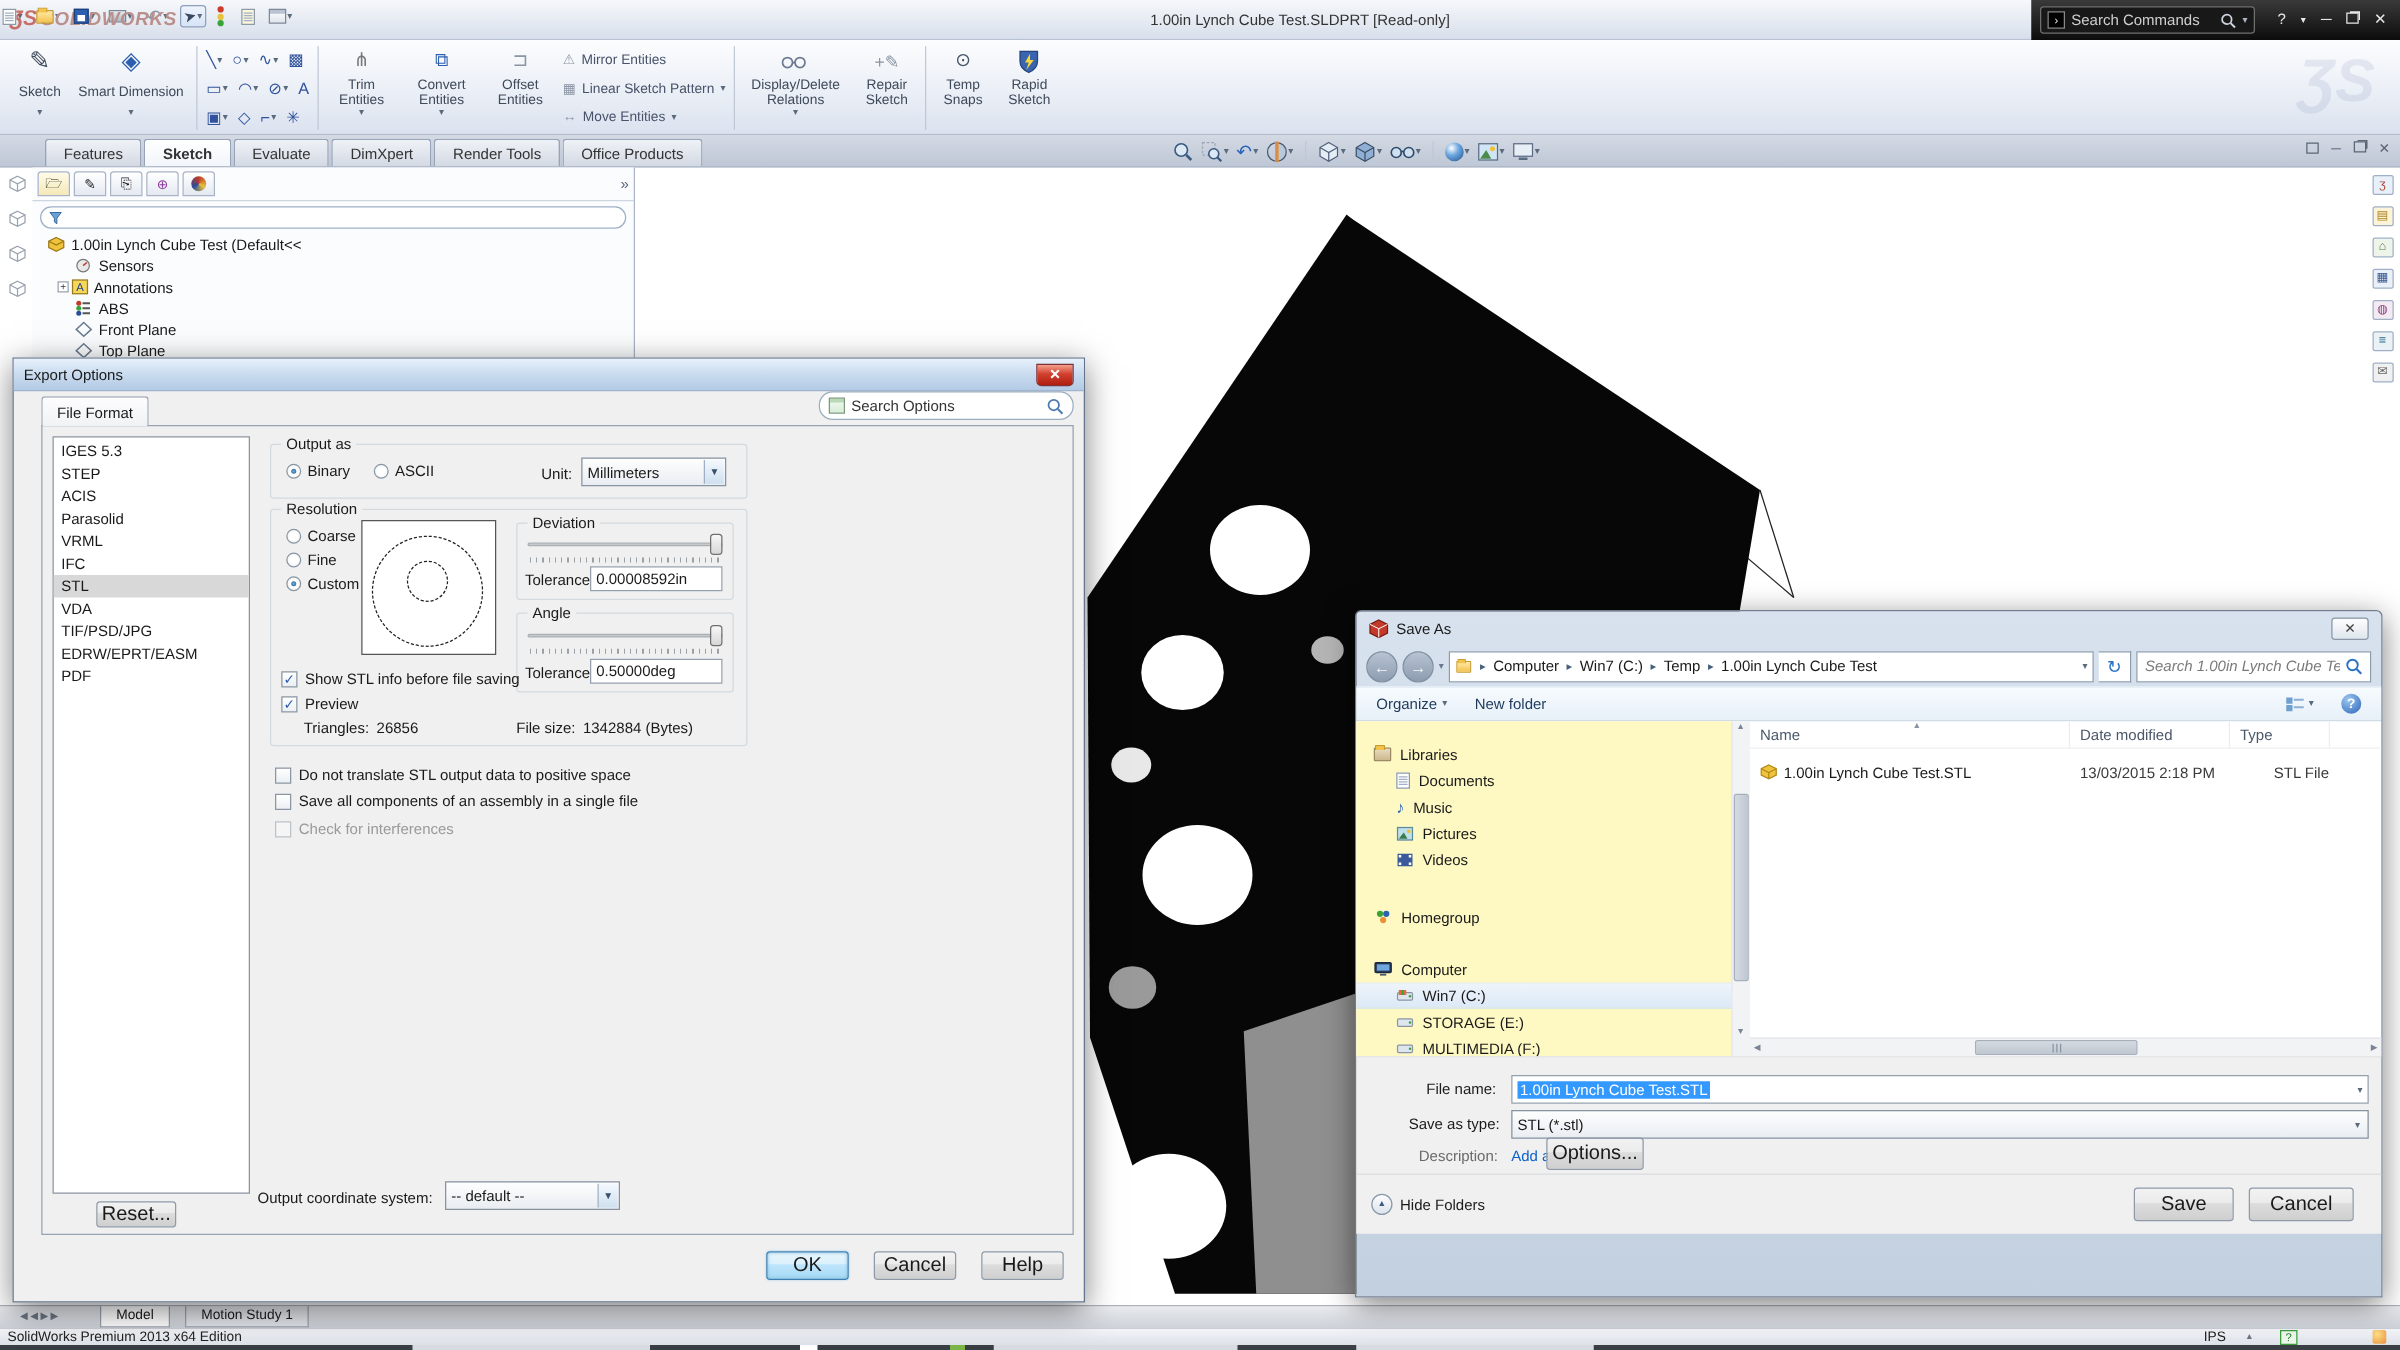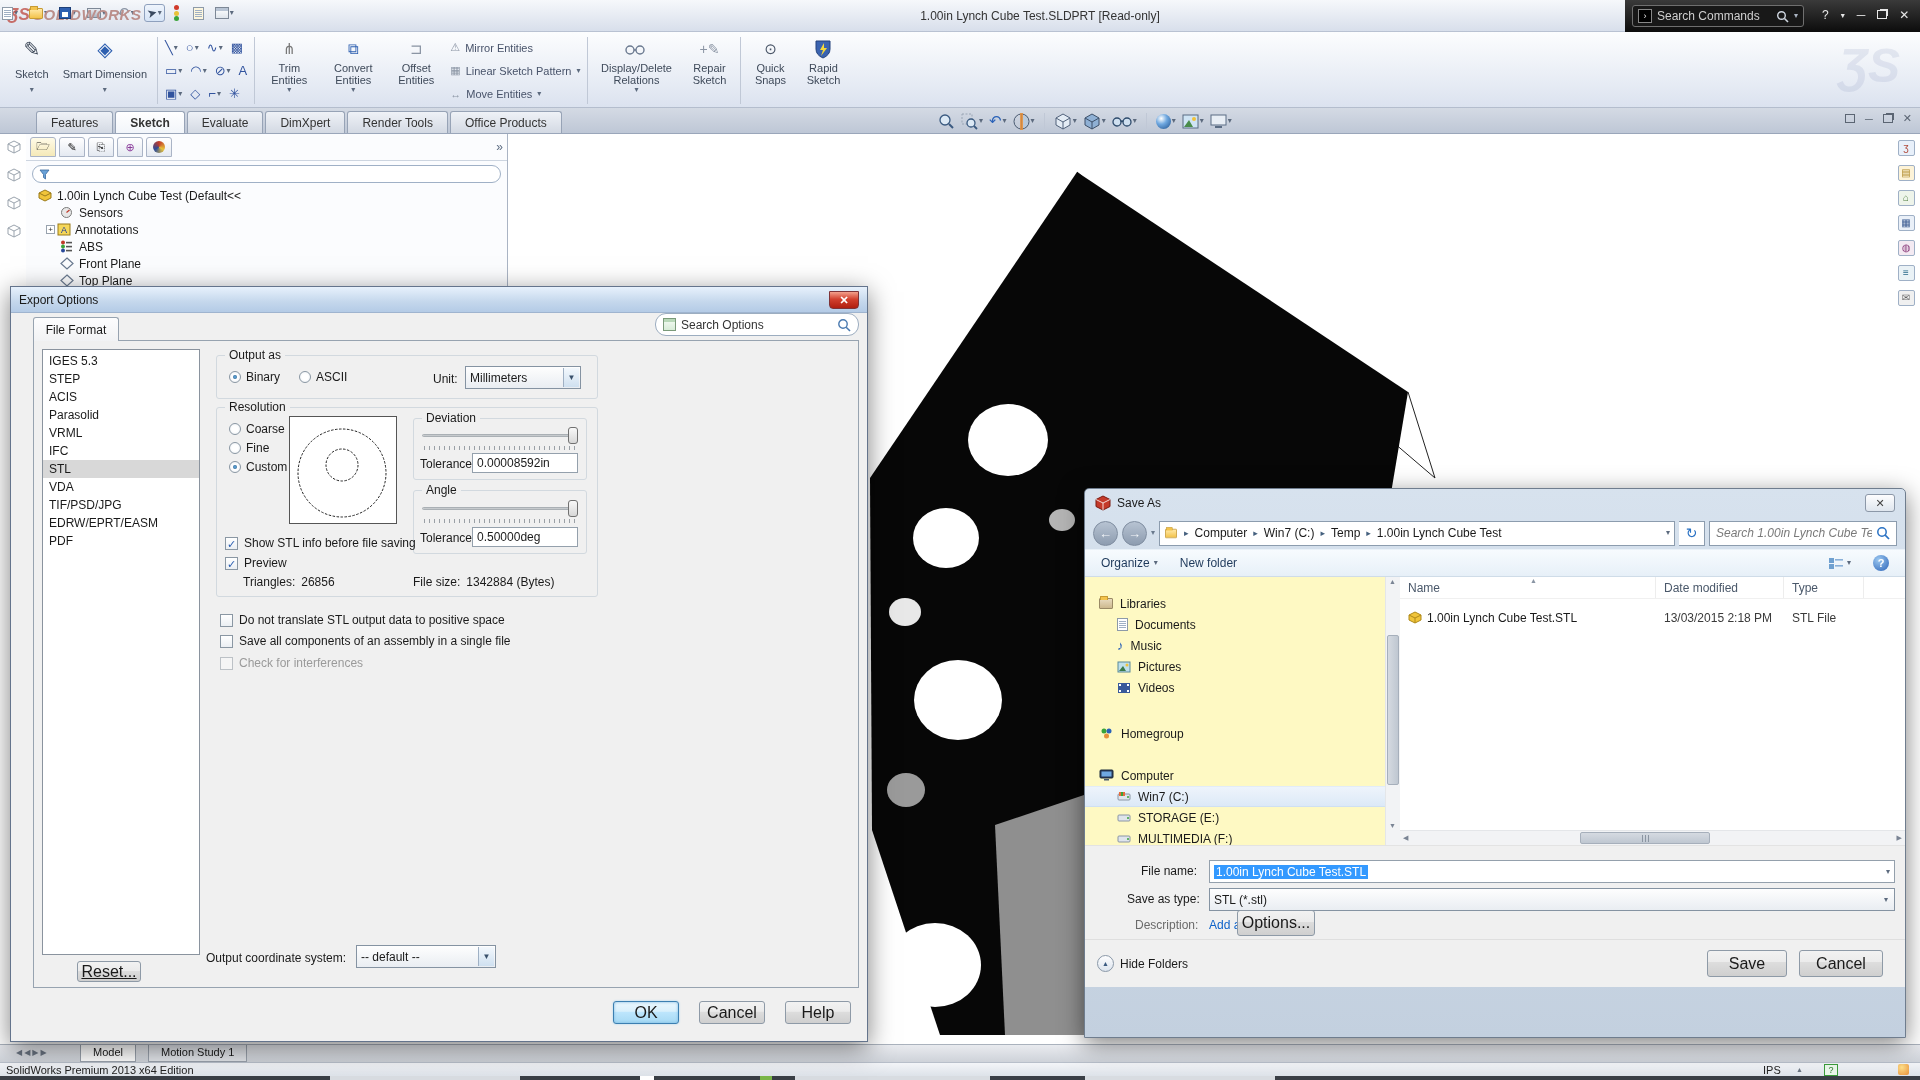--- a/index.html
+++ b/index.html
@@ -318,21 +318,21 @@
       <span class="lbl" style="width:76px;">Display/Delete Relations</span>
       <span class="caret">▾</span>
     </div>
     <div class="rib-big">
       <span class="ricon" style="font-size:14px;color:#8b95a4;">+✎</span>
       <span class="lbl" style="width:42px;">Repair Sketch</span>
     </div>
     <div class="sep-v"></div>
     <div class="rib-big">
       <span class="ricon" style="font-size:15px;color:#4a5668;">⊙</span>
-      <span class="lbl" style="width:38px;">Quick Snaps</span>
+      <span class="lbl" style="width:38px;">Temp Snaps</span>
     </div>
     <div class="rib-big">
       <span class="ricon">
         <svg width="18" height="20" viewBox="0 0 18 20">
             <path d="M2,2 L16,2 L16,10 Q16,16 9,19 Q2,16 2,10 Z" fill="#3a63b0" stroke="#24437c"></path>
             <path d="M10,4 L6,11 L9,11 L7,17 L13,9 L10,9 Z" fill="#f5d93a"></path>
           </svg>
       </span>
       <span class="lbl" style="width:40px;">Rapid Sketch</span>
     </div>
@@ -653,21 +653,21 @@
           <span class="chk dis"></span>
           <span>Check for interferences</span>
         </span>
 
       <span class="a" style="left:172px;top:610px;">Output coordinate system:</span>
       <span class="a combo" style="left:322px;top:604px;width:140px;height:23px;">
         <span>-- default --</span>
           <span class="dd">▼</span>
       </span>
     </div>
-    <div class="a dlg-btn" style="left:66px;top:674px;width:64px;height:21px;text-decoration:underline;">
+    <div class="a dlg-btn" style="left:66px;top:674px;width:64px;height:21px;">
         <span>Reset...</span>
       </div>
     <div class="a dlg-btn def" style="left:602px;top:714px;width:66px;height:23px;">
         <span>OK</span>
       </div>
     <div class="a dlg-btn" style="left:688px;top:714px;width:66px;height:23px;">
         <span>Cancel</span>
       </div>
     <div class="a dlg-btn" style="left:774px;top:714px;width:66px;height:23px;">
         <span>Help</span>
@@ -819,21 +819,21 @@
         <div class="frow">
           <span style="width:256px;display:flex;align-items:center;gap:5px;padding-left:8px;">
             <svg width="14" height="13" viewBox="0 0 14 13">
                 <polygon points="7,1 13,4 13,9 7,12 1,9 1,4" fill="#f0c43a" stroke="#b08a1a"></polygon>
                 <polyline points="1,4 7,7 13,4" fill="none" stroke="#b08a1a"></polyline>
                 <line x1="7" y1="7" x2="7" y2="12" stroke="#b08a1a"></line>
               </svg>
             <span>1.00in Lynch Cube Test.STL</span>
           </span>
           <span style="width:128px;padding-left:8px;color:#3a3a3a;">13/03/2015 2:18 PM</span>
-          <span style="width:80px;padding-left:8px;color:#3a3a3a;">STL File</span>
+          <span style="width:80px;padding-left:8px;color:#3a3a3a;margin-left:27px;">STL File</span>
         </div>
         <div class="hsb">
           <span style="font-size:7px;color:#7a8494;padding-left:3px;">◀</span>
           <div class="thumb">
               <i></i>
               <i></i>
               <i></i>
             </div>
           <span style="font-size:7px;color:#7a8494;margin-left:auto;padding-right:3px;">▶</span>
         </div>

